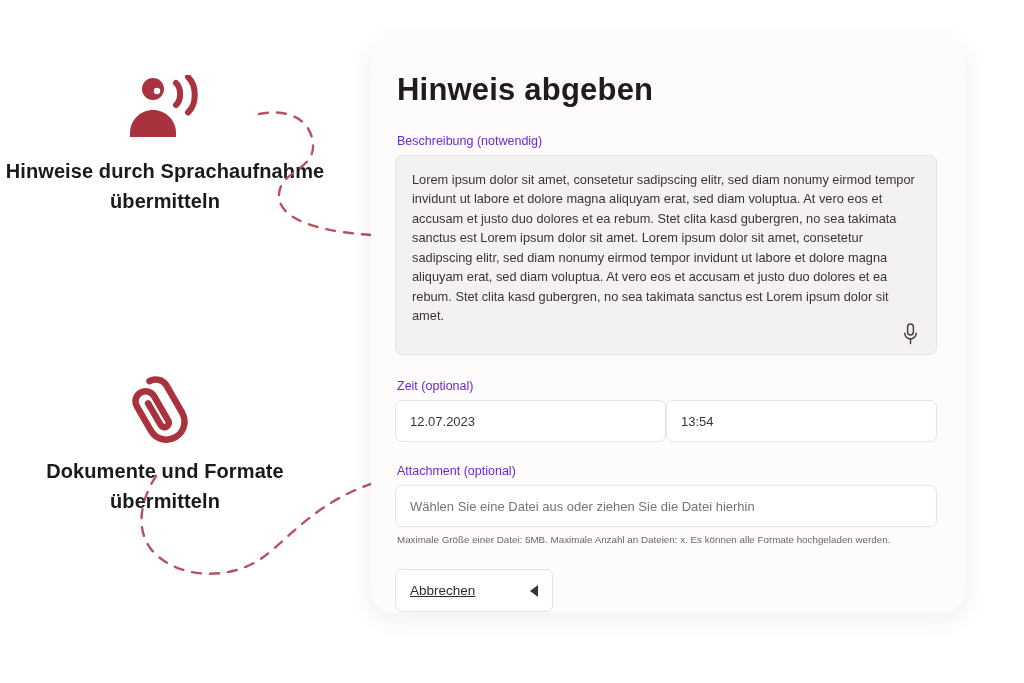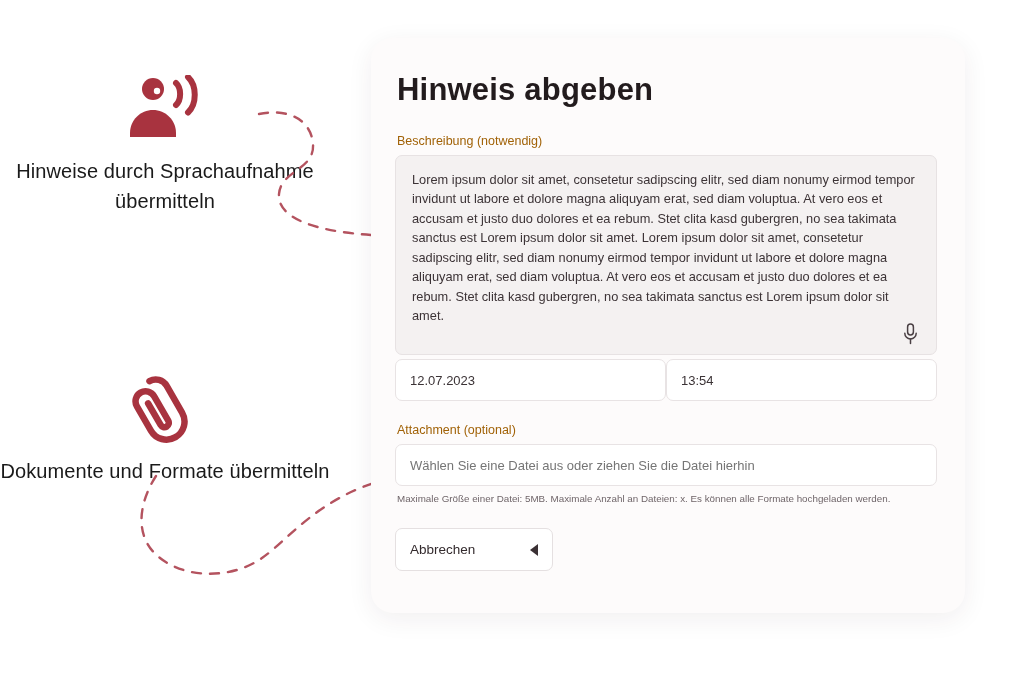--- a/index.html
+++ b/index.html
@@ -37,21 +37,21 @@
 
   .anno-icon {
     height: 76px;
     display: flex;
     align-items: center;
     justify-content: center;
   }
   .anno-label {
     margin-top: 10px;
     font-size: 20px;
-    font-weight: normal;
+    font-weight: bold;
     line-height: 1.5;
     color: #1a1a1a;
     letter-spacing: .1px;
   }
 
   
   .curve {
     position: absolute;
     pointer-events: none;
   }
@@ -75,21 +75,21 @@
   .card-title {
     font-size: 31px;
     font-weight: bold;
     color: #221b1d;
     margin: 0 0 26px 2px;
     letter-spacing: .2px;
   }
 
   .field-label {
     font-size: 12.5px;
-    color: #a16207;
+    color: #6d28d9;
     margin: 0 0 7px 2px;
   }
 
   .textarea-wrap {
     position: relative;
   }
   .textarea {
     width: 100%;
     height: 200px;
     box-sizing: border-box;
@@ -173,20 +173,21 @@
     padding: 0 14px;
     justify-content: space-between;
   }
   .btn-secondary {
     width: 158px;
     background: #ffffff;
     color: #332a2d;
     border: 1px solid #e5e0e1;
     padding: 0 14px;
     justify-content: space-between;
+    text-decoration: underline;
   }
   .tri-right {
     width: 0; height: 0;
     border-left: 8px solid #ffffff;
     border-top: 6px solid transparent;
     border-bottom: 6px solid transparent;
   }
   .tri-left {
     width: 0; height: 0;
     border-right: 8px solid #3b3134;
@@ -254,20 +255,21 @@
             <svg width="15" height="22" viewBox="0 0 15 22" fill="none" xmlns="http://www.w3.org/2000/svg">
               <rect x="4.6" y="1" width="5.8" height="11" rx="2.9" stroke="#4a4044" stroke-width="1.5" fill="none"></rect>
               <path d="M1.8 10.2a5.7 5.7 0 0 0 11.4 0" stroke="#4a4044" stroke-width="1.5" fill="none" stroke-linecap="round"></path>
               <path d="M7.5 16v4.4" stroke="#4a4044" stroke-width="1.5" stroke-linecap="round"></path>
             </svg>
           </div>
         </div>
       </div>
 
       <div>
+        <div class="field-label" style="margin-top:20px;">Zeit (optional)</div>
         <div class="row-two" style="margin-top:0;">
           <div class="col">
             <input class="input" type="text" value="12.07.2023" style="">
           </div>
           <div class="col">
             <input class="input" type="text" value="13:54" style="">
           </div>
         </div>
       </div>
 

